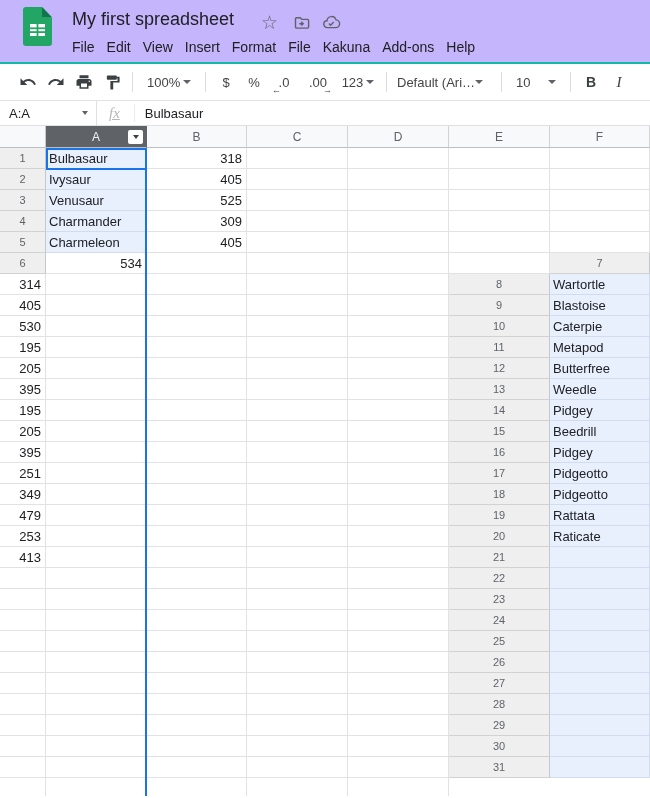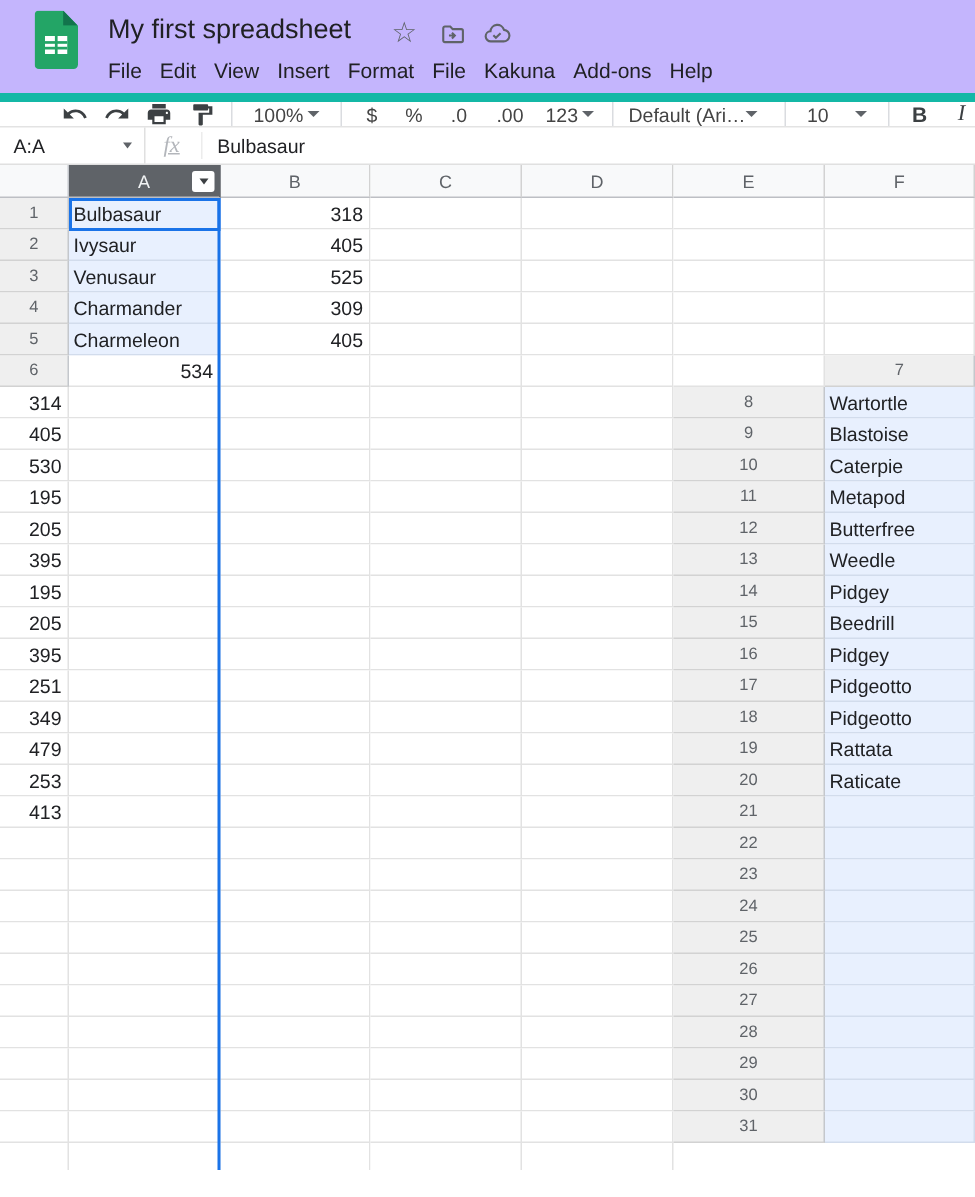--- a/index.html
+++ b/index.html
@@ -15,22 +15,22 @@
     background:#12744c; clip-path:polygon(0 0,100% 100%,0 100%); }
   .logo-grid { position:absolute; left:7px; top:17px; }
   .doc-title { position:absolute; left:72px; top:9px; font-size:18px; color:#202124; }
   .title-icon { position:absolute; top:12px; color:#5f6368; }
   .star { left:261px; font-size:19px; line-height:22px; }
   .svg-ic { top:14px; }
   .menubar { position:absolute; left:72px; top:37px; display:flex; gap:12px; }
   .menu-item { font-size:14px; color:#202124; line-height:21px; cursor:default; }
 
   
-  .toolbar { height:23px; border-top:6px solid #14b8a6; border-bottom:1px solid #e3e3e3;
-    display:flex; align-items:center; padding-left:36px; color:#3c4043; overflow:hidden; }
+  .toolbar { height:39px; border-top:2px solid #14b8a6; border-bottom:1px solid #e3e3e3;
+    display:flex; align-items:center; padding-left:14px; color:#3c4043; overflow:hidden; }
   .tb-btn { height:28px; display:flex; align-items:center; justify-content:center;
     border-radius:2px; flex:0 0 auto; }
   .ic28 { width:28px; }
   .tb-sep { width:1px; height:20px; background:#dadce0; margin:0 6px; flex:0 0 auto; }
   .tb-text { font-size:13px; color:#444; }
   .zoom-box { width:60px; display:flex; align-items:center; justify-content:space-between;
     padding:0 8px; }
   .caret { width:0; height:0; border-left:4px solid transparent;
     border-right:4px solid transparent; border-top:4px solid #5f6368; display:inline-block; }
   .dec-btn { position:relative; width:32px; }

